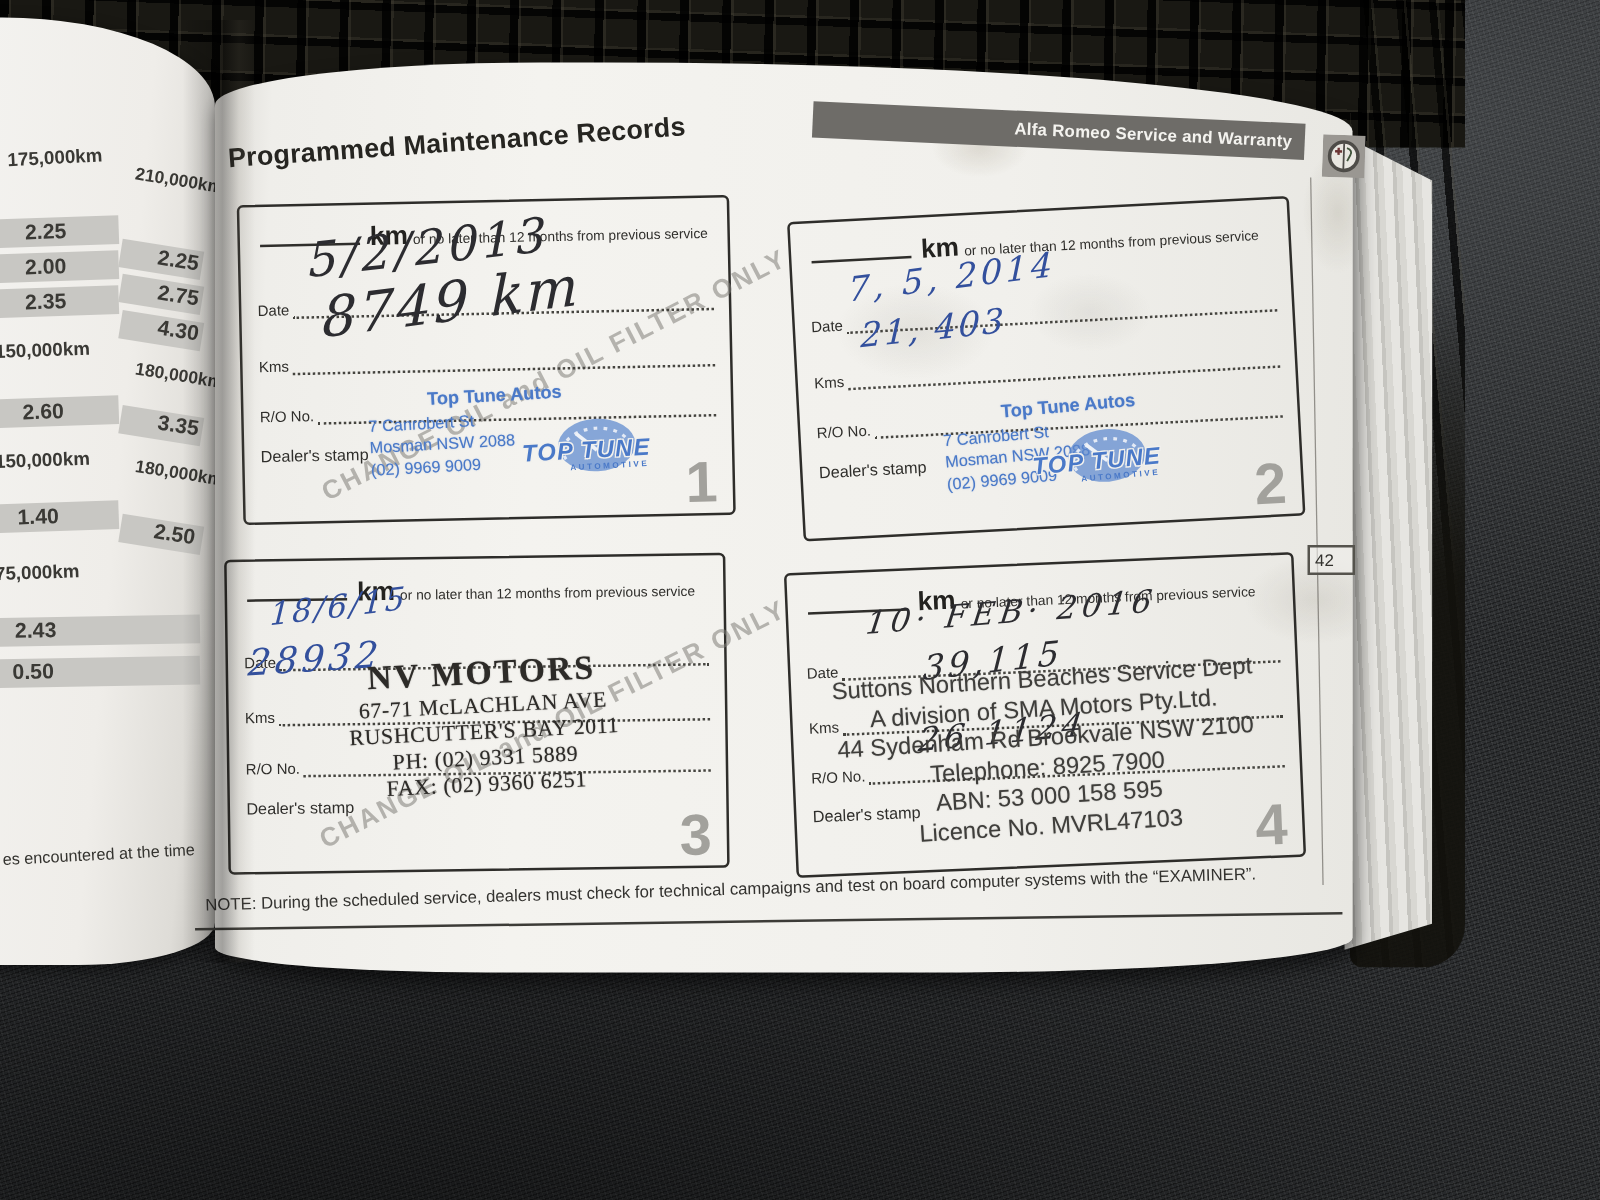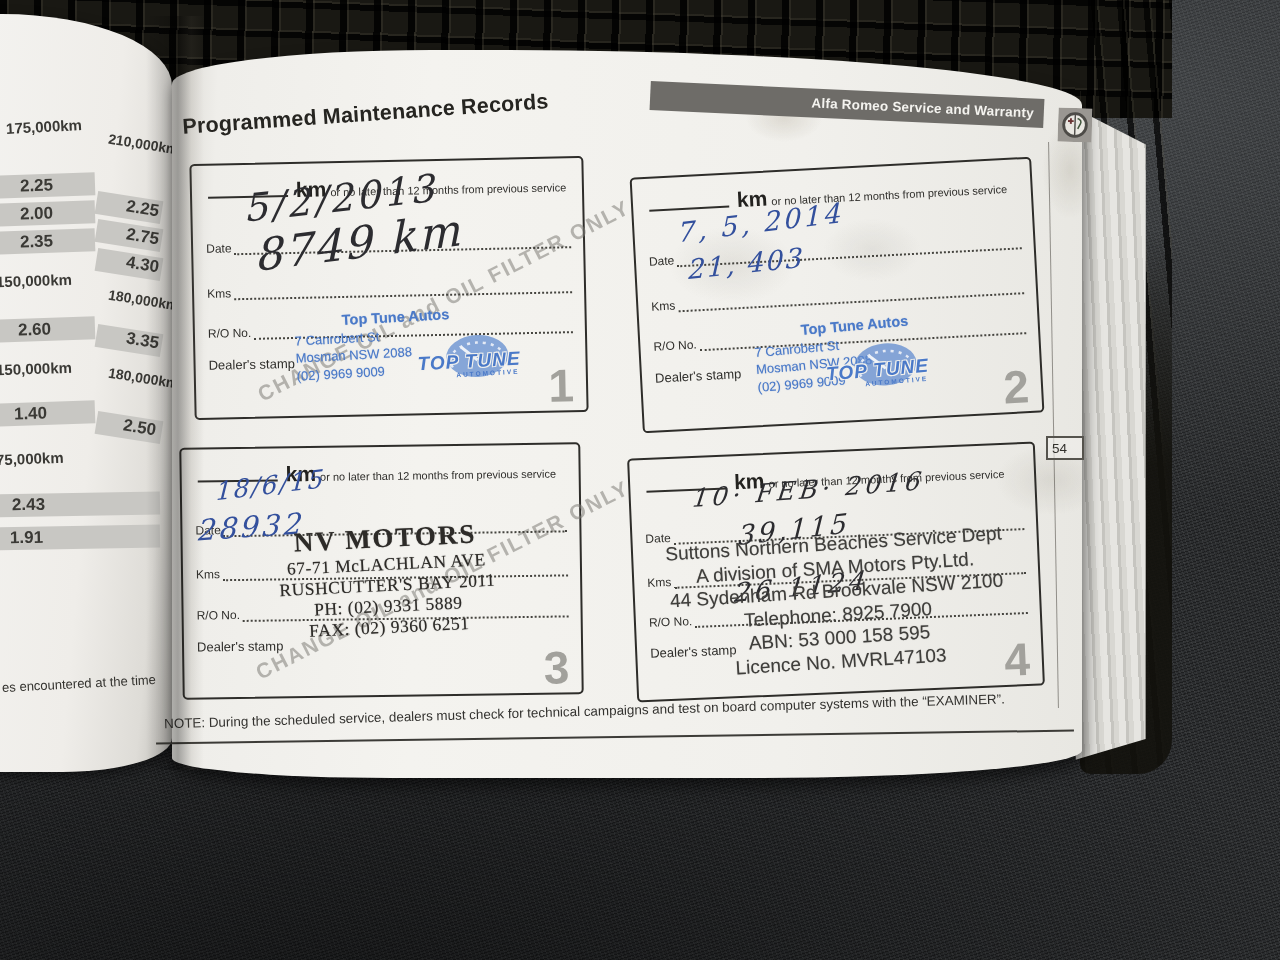--- a/index.html
+++ b/index.html
@@ -170,21 +170,21 @@
     <span class="lfrag hdr" style="left:6px;top:258px;transform:rotate(-2deg);">150,000km</span>
     <span class="lfrag hdr" style="left:118px;top:278px;transform:rotate(9deg);font-size:14px;">180,000km</span>
     <span class="lfrag val" style="left:28px;top:306px;transform:rotate(-2deg);">2.60</span>
     <span class="lfrag val" style="left:136px;top:317px;transform:rotate(9deg);">3.35</span>
     <span class="lfrag hdr" style="left:6px;top:346px;transform:rotate(-2deg);">150,000km</span>
     <span class="lfrag hdr" style="left:118px;top:356px;transform:rotate(9deg);font-size:14px;">180,000km</span>
     <span class="lfrag val" style="left:24px;top:390px;transform:rotate(-2deg);">1.40</span>
     <span class="lfrag val" style="left:133px;top:404px;transform:rotate(9deg);">2.50</span>
     <span class="lfrag hdr" style="left:6px;top:436px;transform:rotate(-2deg);">75,000km</span>
     <span class="lfrag val" style="left:22px;top:481px;transform:rotate(-1deg);">2.43</span>
-    <span class="lfrag val" style="left:20px;top:514px;transform:rotate(-1deg);">1.91</span>
+    <span class="lfrag val" style="left:20px;top:514px;transform:rotate(-1deg);">0.50</span>
     <span class="lfrag" style="left:12px;top:662px;font-size:13px;font-weight:normal;color:#34332f;transform:rotate(-3deg);">es encountered at the time</span>
   </div>
 
   <div class="right-page">
 
     <div class="page-title">Programmed Maintenance Records</div>
 
     <div class="header-bar">
       <span>Alfa Romeo Service and Warranty</span>
     </div>
@@ -194,21 +194,21 @@
         <rect width="36" height="36" fill="#9a9792"></rect>
         <circle cx="18" cy="18" r="12" fill="#e9e7e1" stroke="#4e4c48" stroke-width="3"></circle>
         <line x1="18" y1="7" x2="18" y2="29" stroke="#4e4c48" stroke-width="1.5"></line>
         <rect x="10.5" y="13" width="6" height="2" fill="#6b3434"></rect>
         <rect x="12.5" y="11" width="2" height="6" fill="#6b3434"></rect>
         <path d="M20.5 11 c3.5 1 4.5 3.5 3 6 l-2.5 5" stroke="#41553c" stroke-width="1.6" fill="none"></path>
       </svg>
     </div>
 
     <div class="margin-rule"></div>
-    <div class="page-tab">54</div>
+    <div class="page-tab">42</div>
 
     <div class="sbox" style="left:20px;top:110px;width:390px;height:252px;transform:rotate(-1.2deg);">
       <div class="sbox-head">
         <span class="blankline"></span><span class="km-unit">km</span><span class="km-cap">or no later than 12 months from previous service</span>
       </div>
       <div class="wm" style="left:42px;top:128px;">CHANGE OIL and OIL FILTER ONLY</div>
       <div class="frow" style="top:72px;">
           <span class="flabel">Date</span>
           <span class="leader"></span>
         </div>

